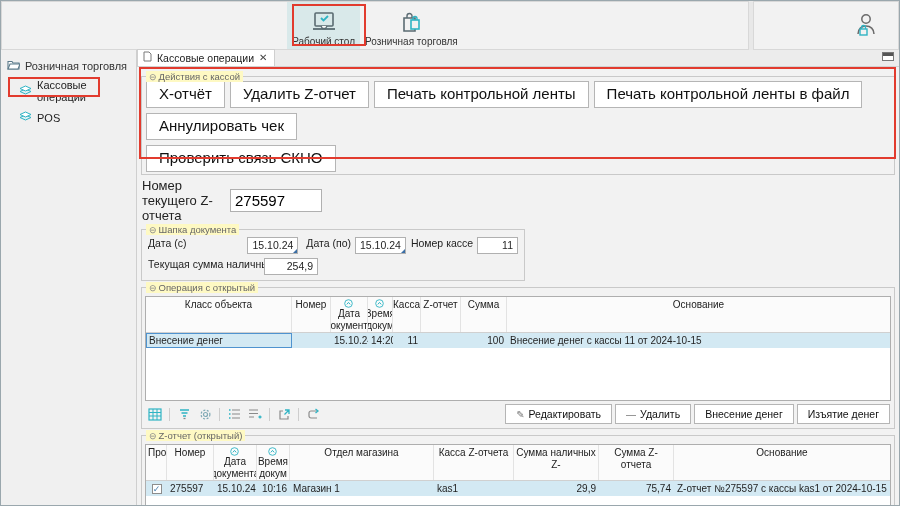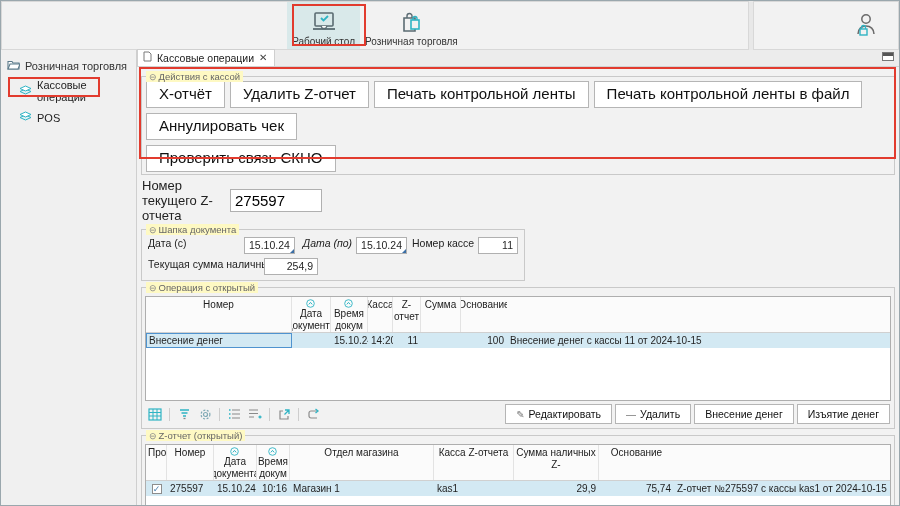--- a/index.html
+++ b/index.html
@@ -197,37 +197,38 @@
           <input class="znum-input" value="275597" style="">
         </div>
 
         <div class="group g-header">
           <div class="group-label">
             <span class="collapse-glyph">⊖</span><span>Шапка документа</span>
           </div>
           <div class="fieldline">
             <span class="flabel" style="width:116px;">Дата (с)</span>
             <span class="finput w54"><span>15.10.24</span><span class="corner-mark"></span></span>
-            <span class="flabel" style="margin-left:8px;font-style:italic;">Дата (по)</span>
+            <span class="flabel" style="margin-left:8px;">Дата (по)</span>
             <span class="finput w54" style="margin-left:4px;"><span>15.10.24</span><span class="corner-mark"></span></span>
             <span class="flabel" style="margin-left:5px;">Номер кассе</span>
             <span class="finput w46" style="margin-left:4px;"><span>11</span></span>
           </div>
           <div class="fieldline" style="margin-bottom:1px;">
             <span class="flabel" style="width:116px;">Текущая сумма наличных в кассе</span>
             <span class="finput w54"><span>254,9</span></span>
           </div>
         </div>
 
         <div class="group" style="padding:8px 3px 2px;">
           <div class="group-label">
             <span class="collapse-glyph">⊖</span><span>Операция с открытый</span>
           </div>
           <div class="tbl">
             <div class="thead grid1">
+              <div class="th">Класс объекта</div>
               <div class="th">Номер</div>
               <div class="th">
                   <span class="sort-ic">
                     <svg width="9" height="9" viewBox="0 0 9 9">
                       <circle cx="4.5" cy="4.5" r="3.8" fill="none" stroke="#2fb4c4" stroke-width="0.9"></circle>
                       <path d="M2.8 5.4 L4.5 3.4 L6.2 5.4" fill="none" stroke="#2fb4c4" stroke-width="1"></path>
                     </svg>
                   </span>
                   <span>Дата документа</span>
                 </div>
@@ -344,20 +345,21 @@
                     <svg width="9" height="9" viewBox="0 0 9 9">
                       <circle cx="4.5" cy="4.5" r="3.8" fill="none" stroke="#2fb4c4" stroke-width="0.9"></circle>
                       <path d="M2.8 5.4 L4.5 3.4 L6.2 5.4" fill="none" stroke="#2fb4c4" stroke-width="1"></path>
                     </svg>
                   </span>
                   <span>Время докум</span>
                 </div>
               <div class="th">Отдел магазина</div>
               <div class="th">Касса Z-отчета</div>
               <div class="th">Сумма наличных Z-</div>
+              <div class="th">Сумма Z-отчета</div>
               <div class="th" style="border-right:none;">Основание</div>
             </div>
             <div class="trow grid2 row-selected">
               <div class="td" style="display:flex; justify-content:center;">
                   <span class="chk">✓</span>
                 </div>
               <div class="td t-left">275597</div>
               <div class="td t-right">15.10.24</div>
               <div class="td t-right">10:16</div>
               <div class="td t-left">Магазин 1</div>

